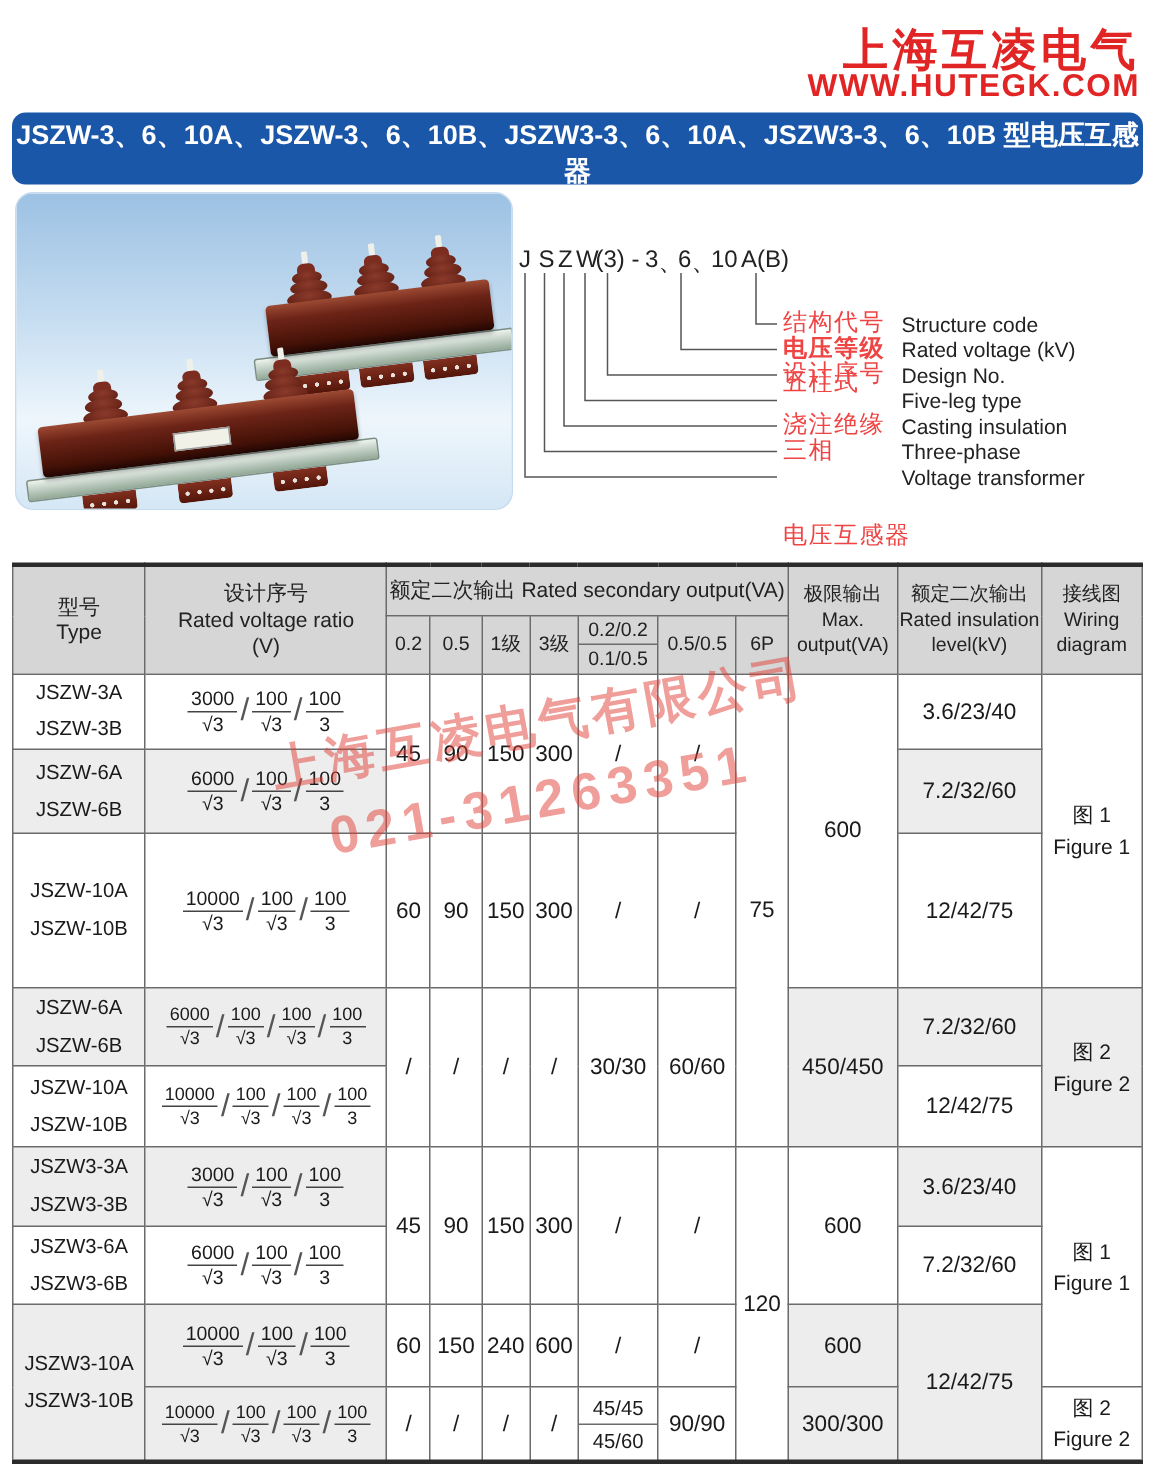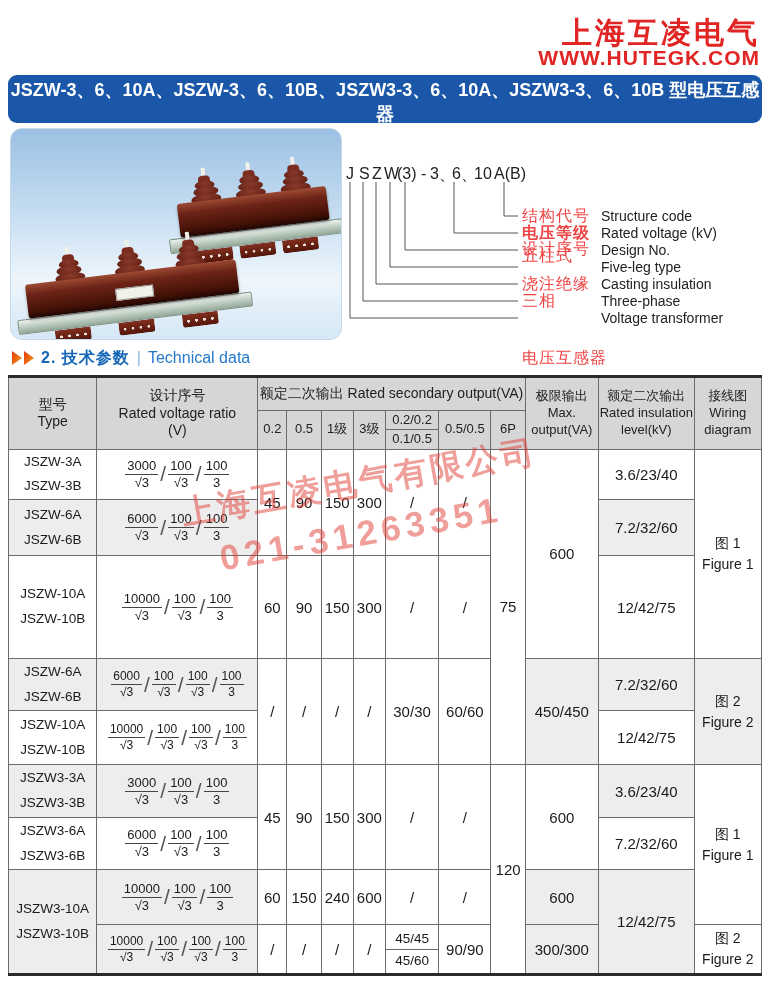--- a/index.html
+++ b/index.html
@@ -197,23 +197,20 @@
       <div class="cl-cn" style="top: 248px;">五柱式</div>
       <div class="cl-en" style="top: 259px;">Five-leg type</div>
       <div class="cl-cn" style="top: 276px;">浇注绝缘</div>
       <div class="cl-en" style="top: 276px;">Casting insulation</div>
       <div class="cl-cn" style="top: 293px;">三相</div>
       <div class="cl-en" style="top: 293px;">Three-phase</div>
       <div class="cl-cn" style="top: 310px; margin-top: 40px;">电压互感器</div>
       <div class="cl-en" style="top: 310px;">Voltage transformer</div>
     </div>
 
-  <div class="sechead s2">
-    <span class="arr"><i></i><i></i></span><span class="cn">2. 技术参数</span><span class="sep">|</span><span class="en">Technical data</span>
-  </div>
 
   <table id="tech">
       <colgroup>
         <col style="width: 88px;">
         <col style="width: 160px;">
         <col style="width: 29px;">
         <col style="width: 34px;">
         <col style="width: 32px;">
         <col style="width: 32px;">
         <col style="width: 53px;">

